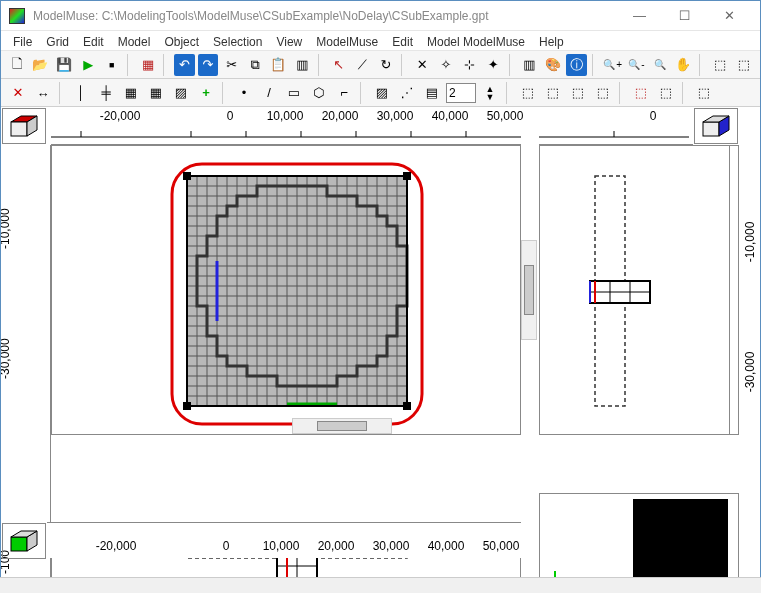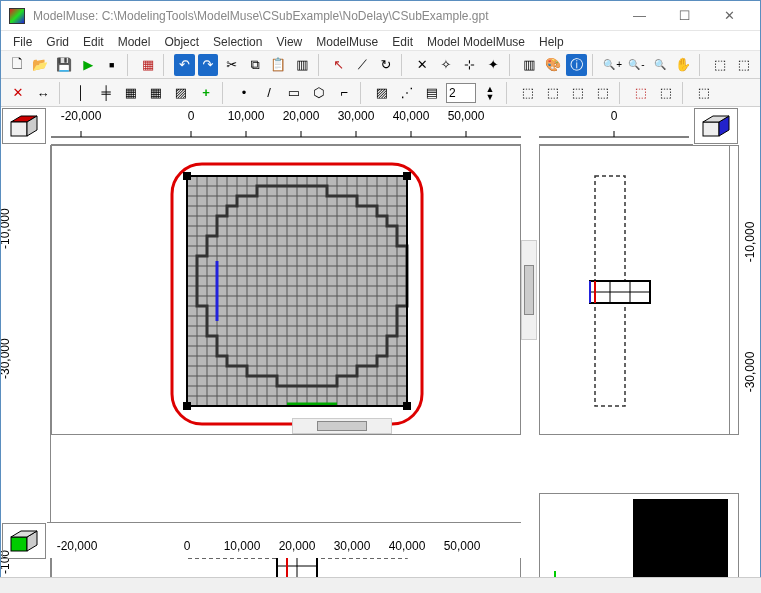--- a/index.html
+++ b/index.html
@@ -12,21 +12,21 @@
   .menubar { height: 20px; display: flex; align-items: flex-end; gap: 2px; padding: 0 6px; font-size: 12px; color: #333; border-bottom: 1px solid #e6e6e6; }
   .menubar span { padding: 1px 6px; }
   .toolbar { height: 28px; display: flex; align-items: center; gap: 3px; padding: 2px 6px; border-bottom: 1px solid #d0d0d0; background: #f6f6f6; }
   .tb-btn { width: 22px; height: 22px; display: flex; align-items: center; justify-content: center; font-size: 13px; border: 1px solid transparent; border-radius: 2px; }
   .tb-btn.blue { background:#1b6ac9; color:#fff; }
   .tb-sep { width: 6px; height: 22px; border-left: 1px solid #ccc; margin: 0 2px; }
   .spin { width: 30px; height: 20px; border: 1px solid #888; background: #fff; font-size: 12px; padding: 0 2px; }
   .workspace { position: relative; height: calc(593px - 30px - 20px - 28px - 28px - 16px); display: grid; grid-template-columns: 50px 470px 18px 200px; grid-template-rows: 38px 380px 80px; gap: 0; }
   .corner-cube { width: 44px; height: 36px; border: 1px solid #888; margin: 1px; display: flex; align-items: center; justify-content: center; }
   .ruler-top { border-bottom: 1px solid #888; position: relative; background: #fff; }
-  .ruler-top .tick-label { position: absolute; top: 2px; font-size: 12px; transform: translateX(-50%); }
+  .ruler-top .tick-label { position: absolute; top: 2px; font-size: 12px; transform: translateX(-50%); margin-left: 39px; }
   .ruler-left { border-right: 1px solid #888; position: relative; background: #fff; width: 50px; }
   .ruler-left .tick-label { position: absolute; left: 4px; font-size: 12px; transform: translateY(50%) rotate(-90deg); transform-origin: left center; white-space: nowrap; }
   .view { border: 1px solid #888; background: #fff; position: relative; overflow: hidden; }
   .scrollbar-h { height: 16px; background: #f0f0f0; border: 1px solid #ccc; position: absolute; bottom: 0; display:flex; align-items:center; justify-content:center; }
   .scrollbar-h .thumb { height: 10px; width: 50px; background: #ccc; border: 1px solid #888; }
   .statusbar { height: 16px; background: #f0f0f0; border-top: 1px solid #ccc; }
 </style>
 </head>
 <body>
 

